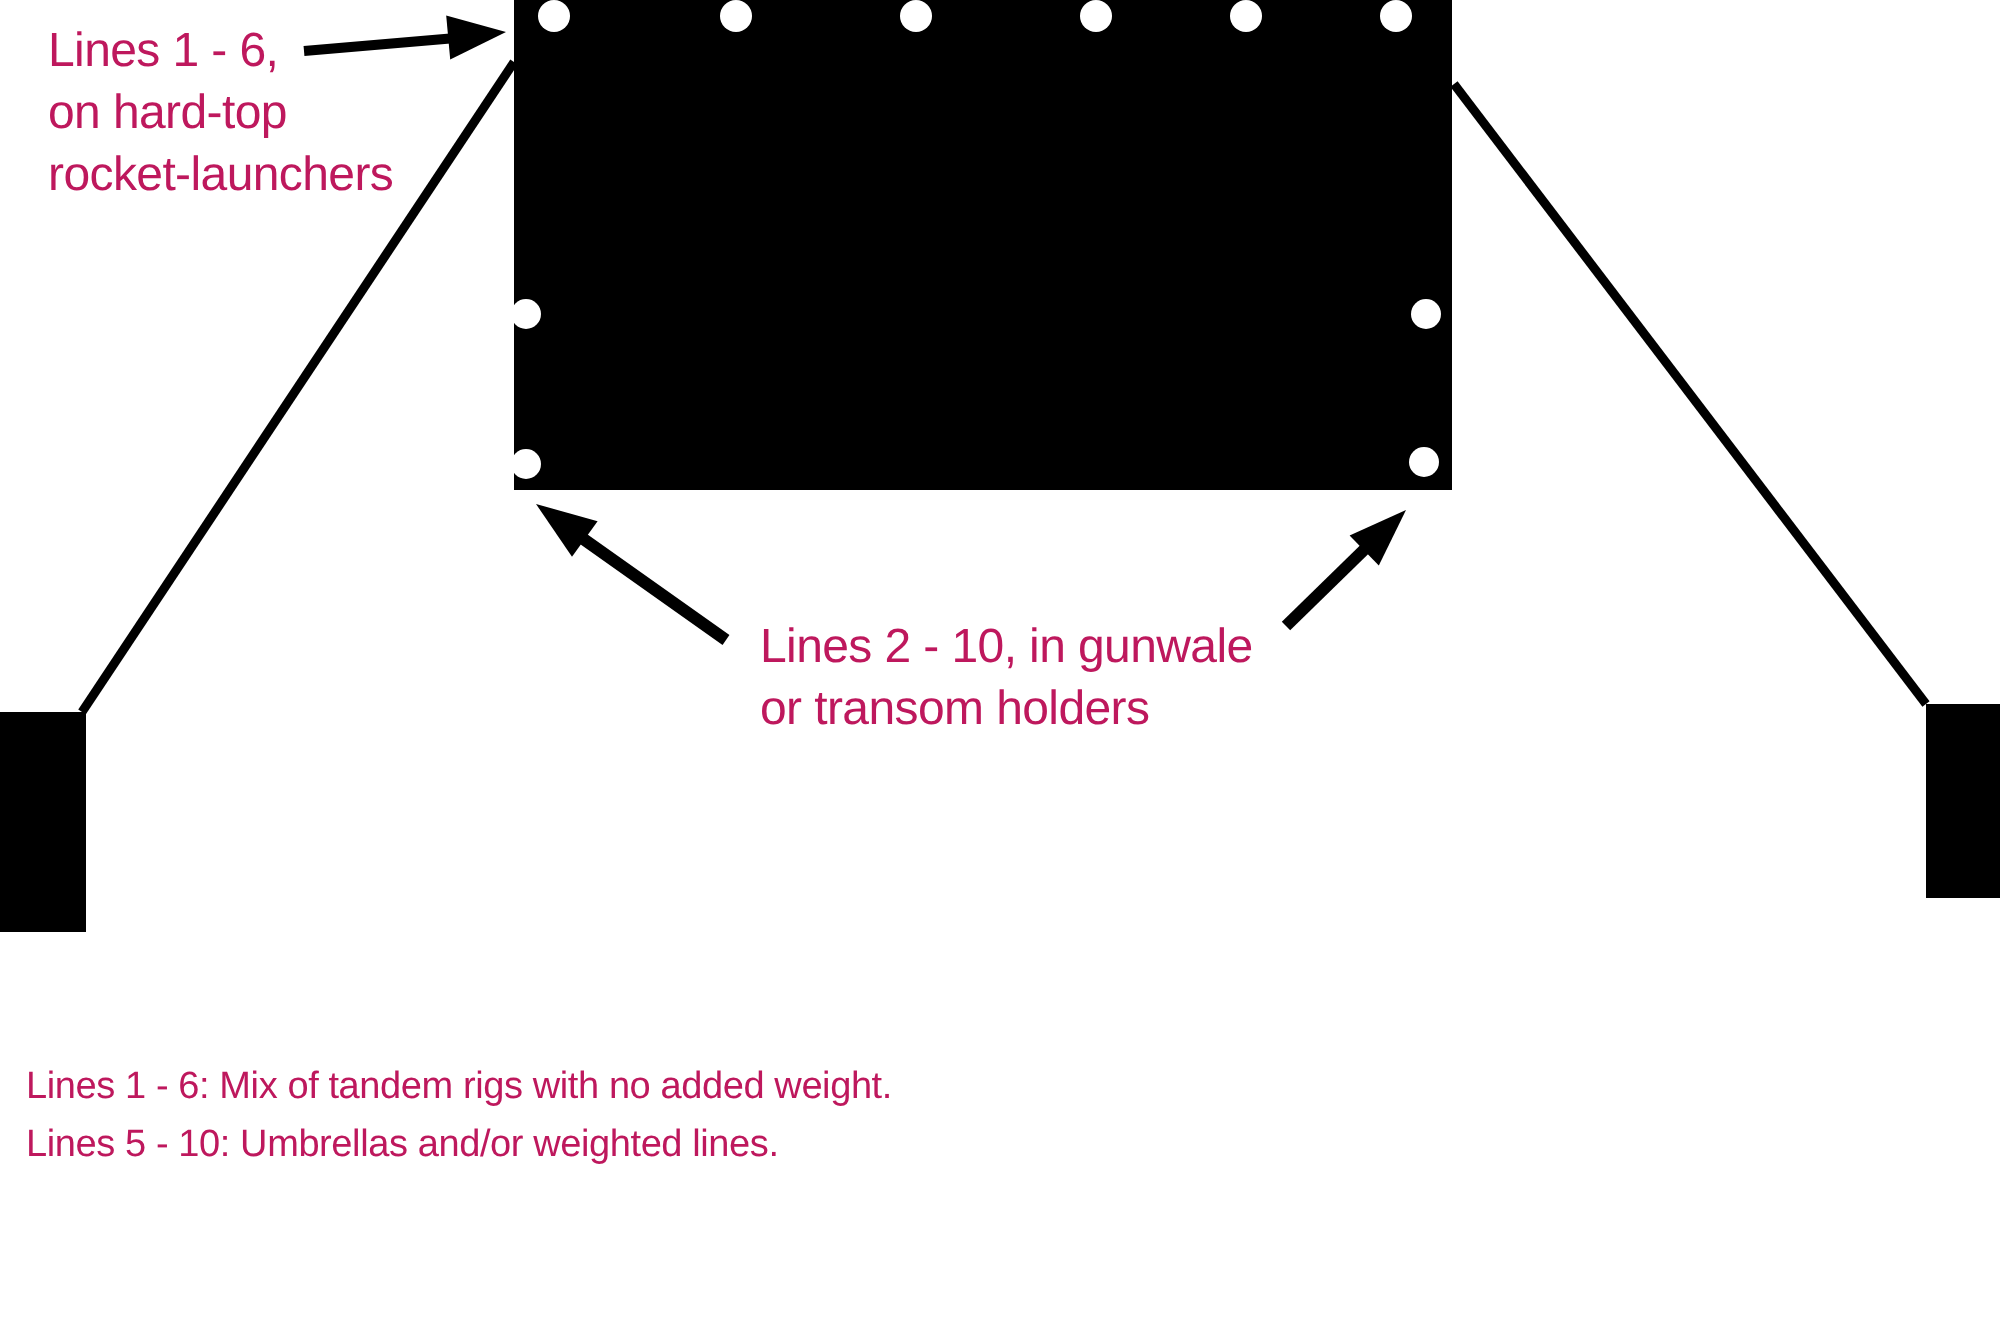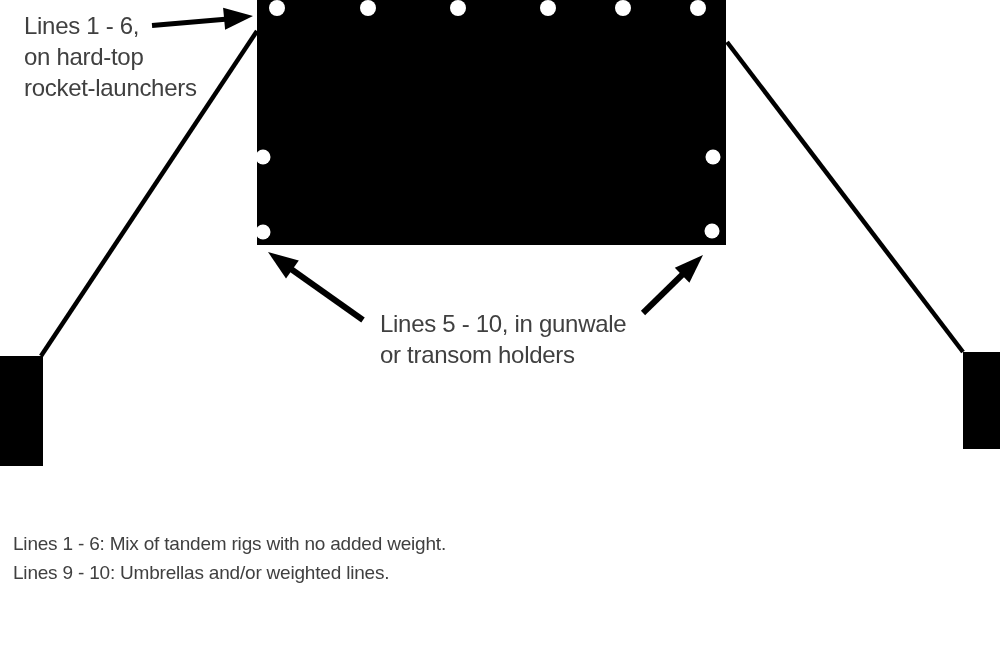--- a/index.html
+++ b/index.html
@@ -7,21 +7,21 @@
     padding: 0;
     background: #ffffff;
   }
   .stage {
     position: relative;
     width: 1000px;
     height: 632px;
     background: #ffffff;
     overflow: hidden;
     font-family: "Liberation Sans", sans-serif;
-    color: #404040;
+    color: #be185d;
   }
   svg.canvas {
     position: absolute;
     left: 0; top: 0;
     width: 1000px;
     height: 667px;
     display: block;
   }
   
   .ink  { fill: #000000; stroke: none; }
@@ -87,21 +87,21 @@
     <g>
       <line class="arrow-shaft" x1="643" y1="313" x2="685" y2="272" stroke-width="6" stroke="#000000"></line>
       <polygon class="ink" points="703,255 689.4,282.7 674.8,267.7" fill="#000000"></polygon>
     </g>
   </svg>
 
   <div class="ann ann-top-left">Lines 1 - 6,
 on hard-top
 rocket-launchers</div>
 
-  <div class="ann ann-middle">Lines 5 - 10, in gunwale
+  <div class="ann ann-middle">Lines 2 - 10, in gunwale
 or transom holders</div>
 
   <div class="caption">
     <div>Lines 1 - 6: Mix of tandem rigs with no added weight.</div>
-    <div>Lines 9 - 10: Umbrellas and/or weighted lines.</div>
+    <div>Lines 5 - 10: Umbrellas and/or weighted lines.</div>
   </div>
 
 </div>
 
 </body></html>

